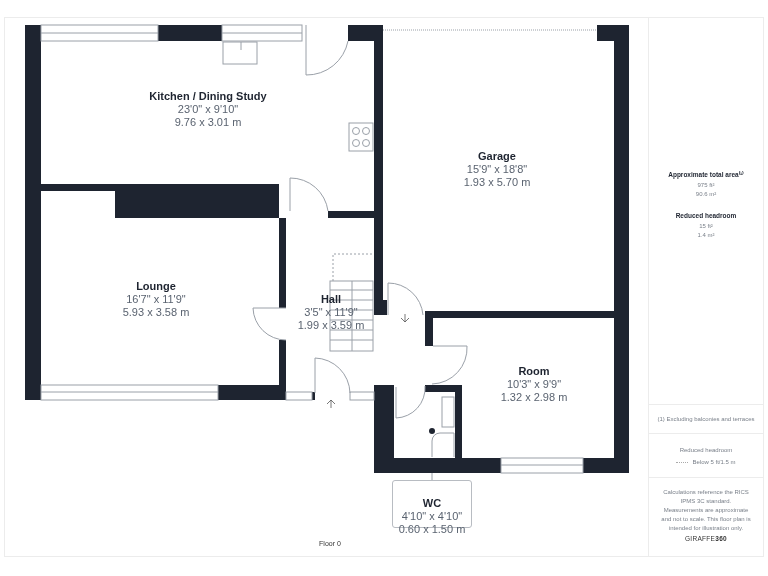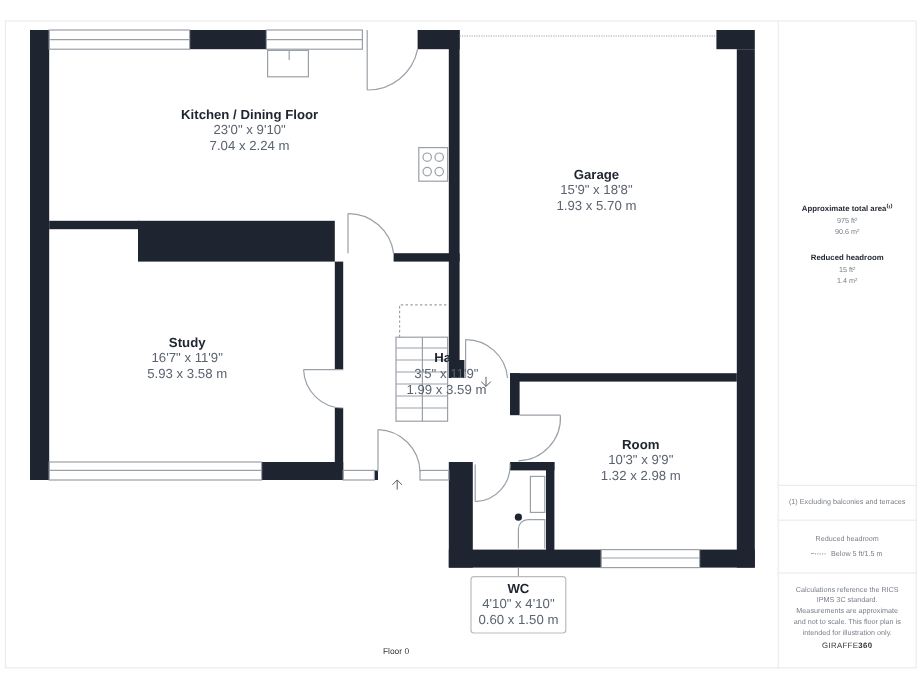--- a/index.html
+++ b/index.html
@@ -3,21 +3,21 @@
 <meta charset="utf-8">
 <style>
   html, body { margin:0; padding:0; background:#ffffff; }
   body { width:768px; height:576px; position:relative; overflow:hidden; font-family:"Liberation Sans", sans-serif; }
   .frame { position:absolute; left:4px; top:17px; width:760px; height:540px; border:1px solid #ececec; box-sizing:border-box; }
   .side-panel { position:absolute; left:648px; top:17px; width:116px; height:540px; border-left:1px solid #ececec; box-sizing:border-box; }
   .plan { position:absolute; left:0; top:0; width:768px; height:576px; }
   .room-label { position:absolute; text-align:center; color:#5a6370; font-size:11px; line-height:13px; white-space:nowrap; transform:translateX(-50%); }
   .room-label .name { color:#1e2430; font-weight:bold; font-size:11px; display:block; }
   .room-label .dim { display:block; }
-  .wc-box { position:absolute; left:392px; top:480px; width:80px; height:48px; border:1px solid #b8bcc2; border-radius:3px; background:#fff; box-sizing:border-box; text-align:center; font-size:11px; line-height:13px; color:#5a6370; padding-top:4px; }
+  .wc-box { position:absolute; left:392px; top:480px; width:80px; height:48px; border:1px solid #b8bcc2; border-radius:3px; background:#fff; box-sizing:border-box; text-align:center; font-size:11px; line-height:13px; color:#5a6370; padding-top:16px; }
   .wc-box .name { color:#1e2430; font-weight:bold; display:block; }
   .floor-label { position:absolute; left:300px; top:540px; width:60px; text-align:center; font-size:7px; color:#333; }
   .panel-block { position:absolute; left:648px; width:116px; text-align:center; color:#7a808a; font-size:6px; line-height:9px; }
   .panel-block .hd { color:#1e2430; font-weight:bold; font-size:6.5px; display:block; margin-bottom:2px; }
   .panel-sep { position:absolute; left:648px; width:116px; height:1px; background:#ececec; }
   .legend-line { display:inline-block; width:12px; border-top:1px dotted #aaa; vertical-align:middle; margin-right:4px; }
   .brand { font-weight:normal; color:#333; letter-spacing:0.3px; }
   .brand b { font-weight:bold; }
 </style>
 </head>
@@ -131,35 +131,35 @@
   </g>
   <circle cx="432" cy="431" r="3" fill="#1e2430"></circle>
 
   <g fill="none" stroke="#555" stroke-width="0.8">
     <path d="M405,314 L405,322 M401,318 L405,322 L409,318"></path>
     <path d="M331,408 L331,400 M327,404 L331,400 L335,404"></path>
   </g>
 </svg>
 
 <div class="room-label" style="left:208px; top:90px;">
-  <span class="name">Kitchen / Dining Floor</span>
+  <span class="name">Kitchen / Dining Study</span>
   <span class="dim">23'0" x 9'10"</span>
-  <span class="dim">7.04 x 2.24 m</span>
+  <span class="dim">9.76 x 3.01 m</span>
 </div>
-<div class="room-label" style="left:497px; top:140px;">
+<div class="room-label" style="left:497px; top:150px;">
   <span class="name">Garage</span>
   <span class="dim">15'9" x 18'8"</span>
   <span class="dim">1.93 x 5.70 m</span>
 </div>
 <div class="room-label" style="left:156px; top:280px;">
-  <span class="name">Study</span>
+  <span class="name">Lounge</span>
   <span class="dim">16'7" x 11'9"</span>
   <span class="dim">5.93 x 3.58 m</span>
 </div>
-<div class="room-label" style="left:331px; top:293px;margin-left:41px;">
+<div class="room-label" style="left:331px; top:293px;">
   <span class="name">Hall</span>
   <span class="dim">3'5" x 11'9"</span>
   <span class="dim">1.99 x 3.59 m</span>
 </div>
 <div class="room-label" style="left:534px; top:365px;">
   <span class="name">Room</span>
   <span class="dim">10'3" x 9'9"</span>
   <span class="dim">1.32 x 2.98 m</span>
 </div>
 <div class="wc-box">

